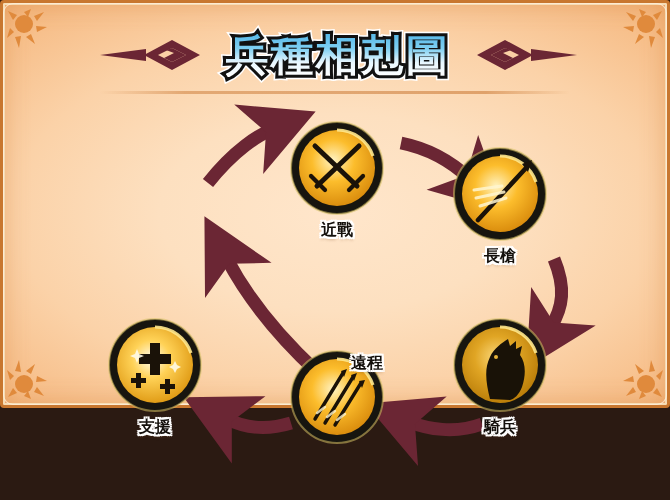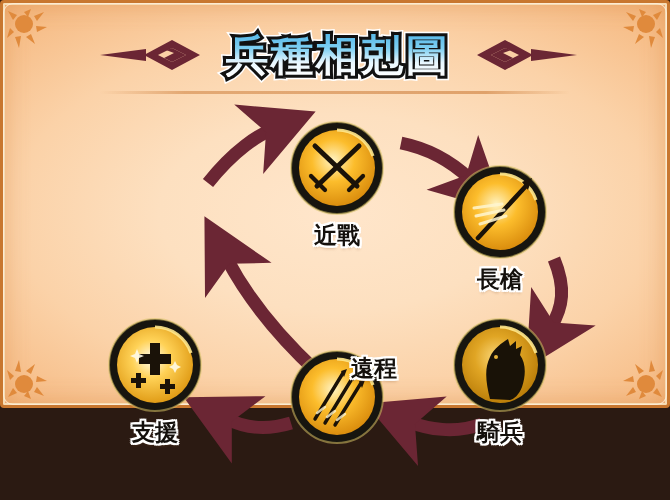--- a/index.html
+++ b/index.html
@@ -71,21 +71,21 @@
   #arrows{position:absolute;left:0;top:0;width:670px;height:500px;}
 
   
   .node{position:absolute;width:96px;height:96px;}
   .disc{
     position:absolute;left:0;top:0;width:96px;height:96px;border-radius:50%;
   }
   .disc svg{width:96px;height:96px;display:block;}
   .lbl{
     position:absolute;white-space:nowrap;
-    font-size:23px;font-weight:bold;color:#14100c;
+    font-size:16px;font-weight:bold;color:#14100c;
     font-family:"DejaVu Sans","Liberation Sans",sans-serif;
     text-shadow:
       -2px -2px 0 #fff, 2px -2px 0 #fff, -2px 2px 0 #fff, 2px 2px 0 #fff,
       -2px 0 0 #fff, 2px 0 0 #fff, 0 -2px 0 #fff, 0 2px 0 #fff,
       0 3px 3px rgba(120,70,30,.35);
   }
   .lbl-below{left:50%;top:100px;transform:translateX(-50%);}
 </style>
 </head>
 <body>
@@ -218,21 +218,21 @@
         </g>
         <g stroke="#1a1208" stroke-width="4.2" stroke-linecap="round">
           <line x1="22" y1="56" x2="36" y2="70"></line>
             <line x1="74" y1="56" x2="60" y2="70"></line>
         </g>
       </svg>
     </div>
     <div class="lbl lbl-below">近戰</div>
   </div>
 
-  <div class="node" style="left:449px;top:161px;">
+  <div class="node" style="left:449px;top:143px;">
     <div class="disc">
       <svg viewBox="0 0 96 96">
         <defs>
           <radialGradient id="gspr" cx="45%" cy="40%" r="62%">
             <stop offset="0%" stop-color="#fff3c2"></stop>
               <stop offset="45%" stop-color="#fcbd2c"></stop>
             <stop offset="100%" stop-color="#d98b0c"></stop>
           </radialGradient>
         </defs>
         <circle cx="48" cy="48" r="46" fill="#17150f"></circle>

